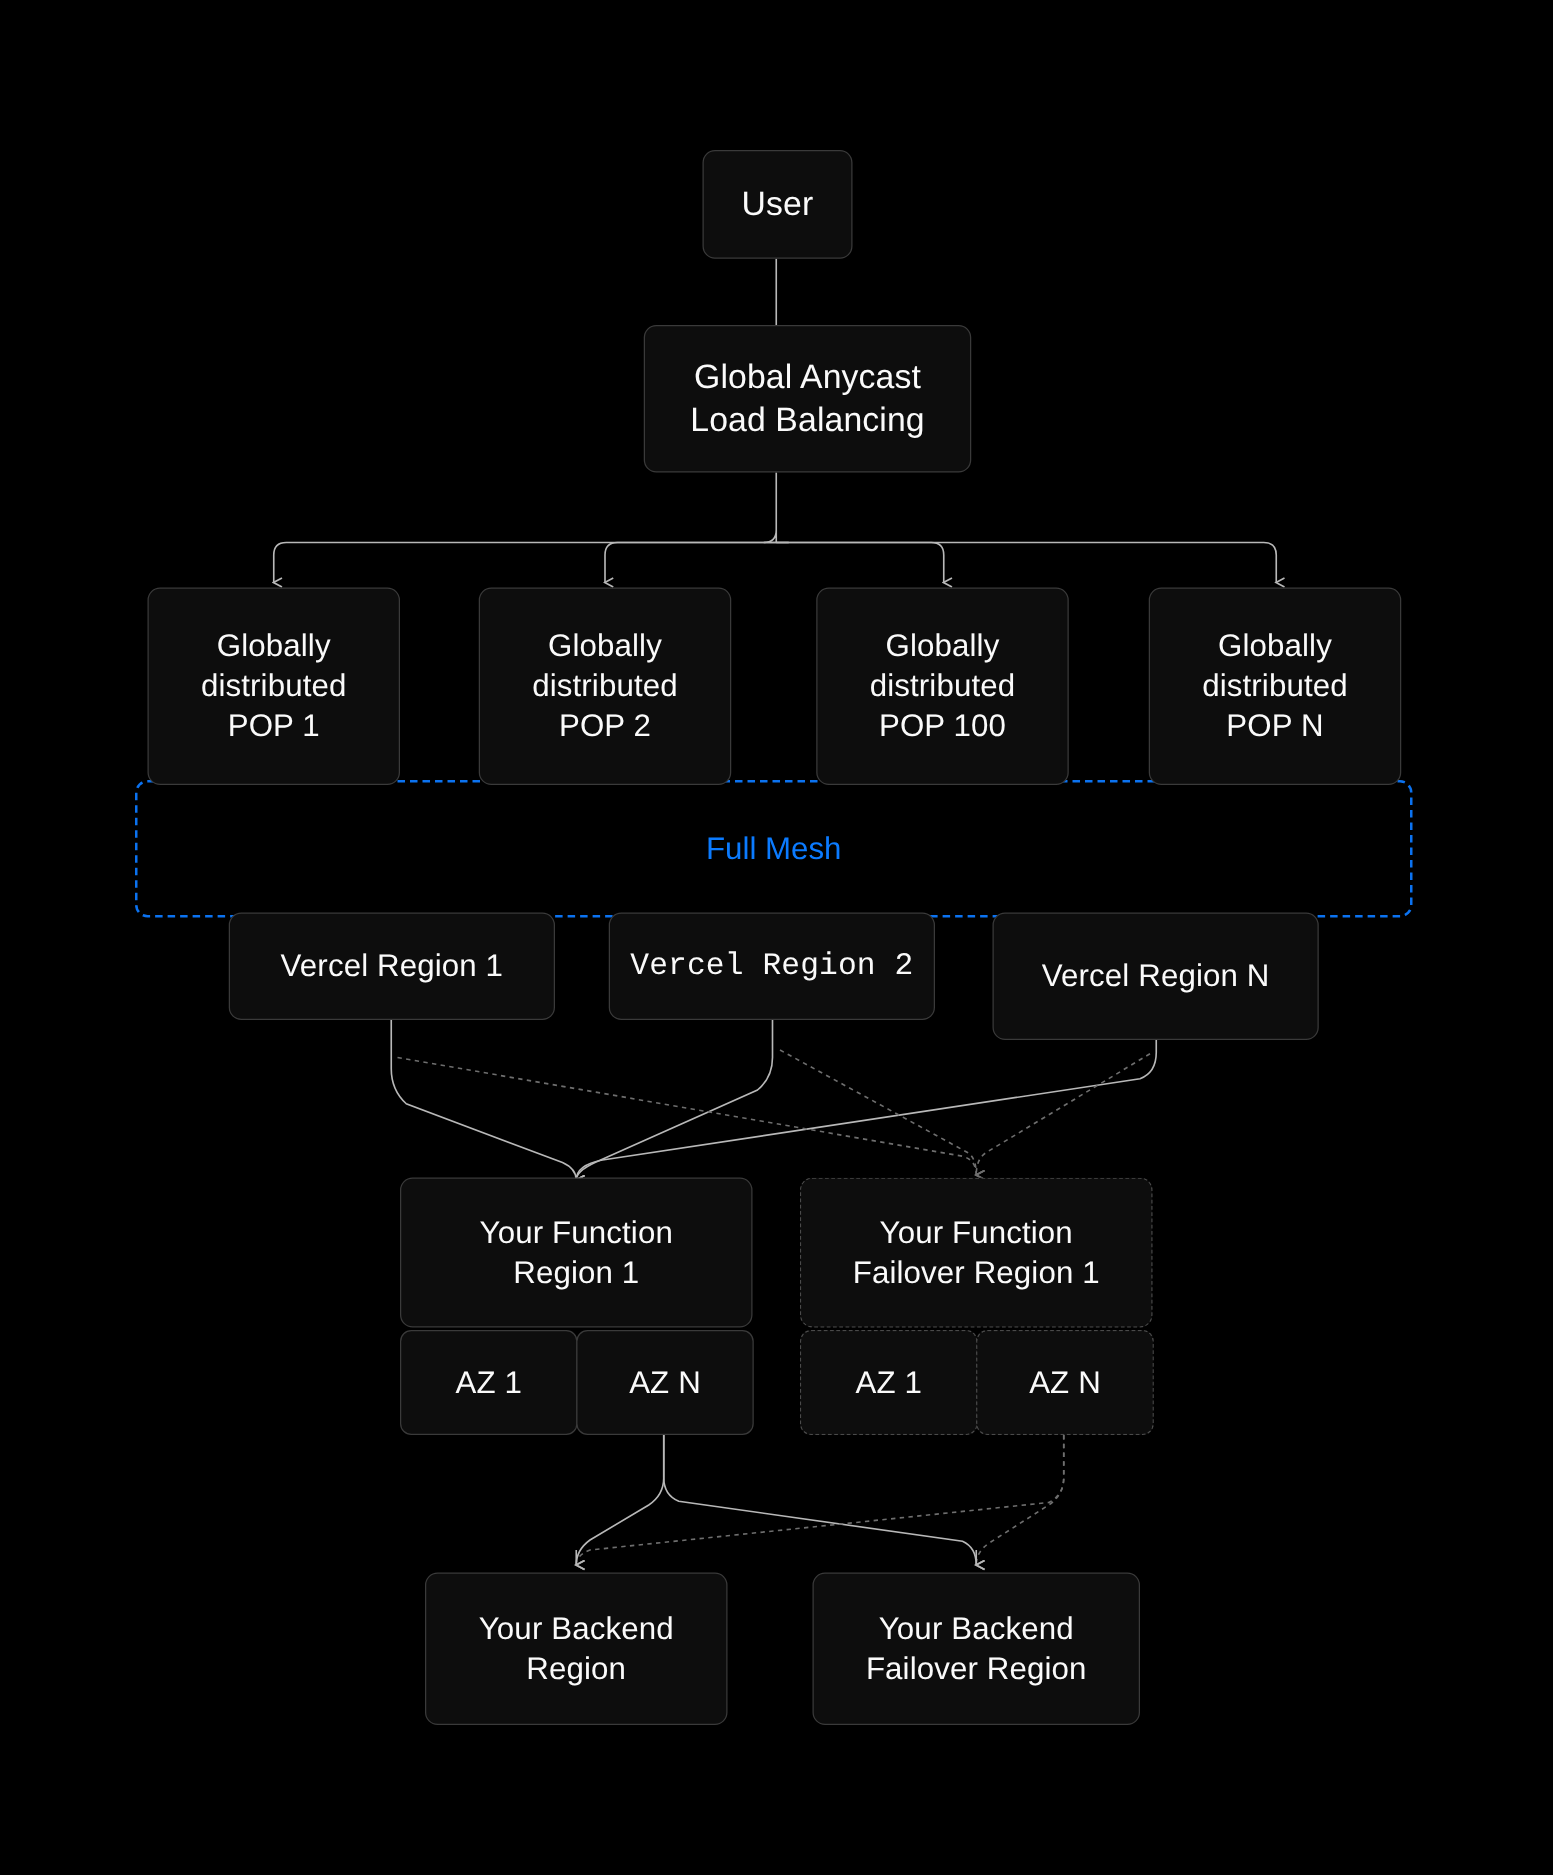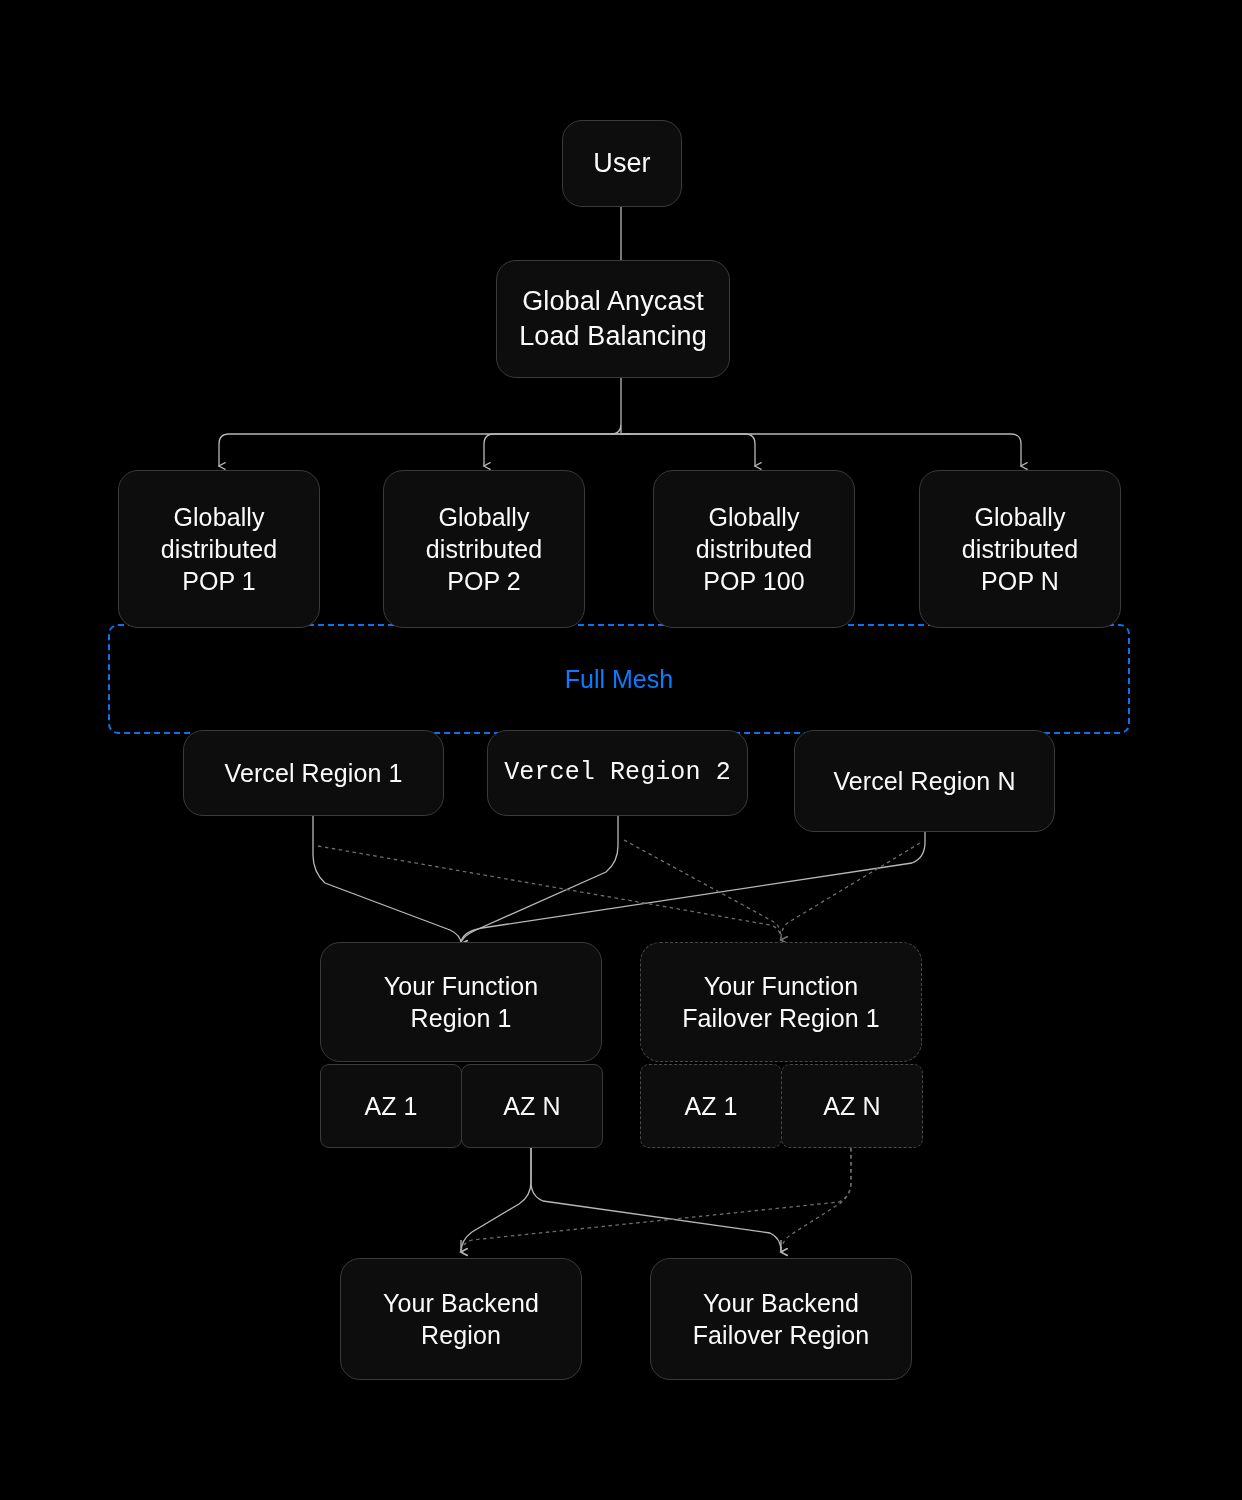--- a/index.html
+++ b/index.html
@@ -21,21 +21,21 @@
     top: 0;
     width: 1242px;
     height: 1500px;
     pointer-events: none;
   }
   .node {
     position: absolute;
     box-sizing: border-box;
     background: #0d0d0d;
     border: 1px solid #3a3a3a;
-    border-radius: 20px;
+    border-radius: 10px;
     color: #fafafa;
     display: flex;
     align-items: center;
     justify-content: center;
     text-align: center;
     line-height: 1.28;
     white-space: pre-line;
     letter-spacing: 0.1px;
     z-index: 2;
   }
@@ -118,21 +118,21 @@
       <path d="M461,1240 L461,1252" marker-end="url(#arrowSolid)"></path>
       <path d="M781,1240 L781,1252" marker-end="url(#arrowSolid)"></path>
     </g>
   </svg>
 
   <div class="mesh-box" style="left:108px; top:624px; width:1022px; height:110px;"></div>
   <div class="mesh-label fs-26" style="left:108px; top:665px; width:1022px;">Full Mesh</div>
 
   <div class="node fs-27" style="left:562px; top:120px; width:120px; height:87px;">User</div>
 
-  <div class="node fs-27" style="left:496px; top:260px; width:234px; height:118px;">Global Anycast
+  <div class="node fs-27" style="left:515px; top:260px; width:262px; height:118px;">Global Anycast
 Load Balancing</div>
 
   <div class="node fs-26" style="left:118px; top:470px; width:202px; height:158px;">Globally
 distributed
 POP 1</div>
   <div class="node fs-26" style="left:383px; top:470px; width:202px; height:158px;">Globally
 distributed
 POP 2</div>
   <div class="node fs-26" style="left:653px; top:470px; width:202px; height:158px;">Globally
 distributed

